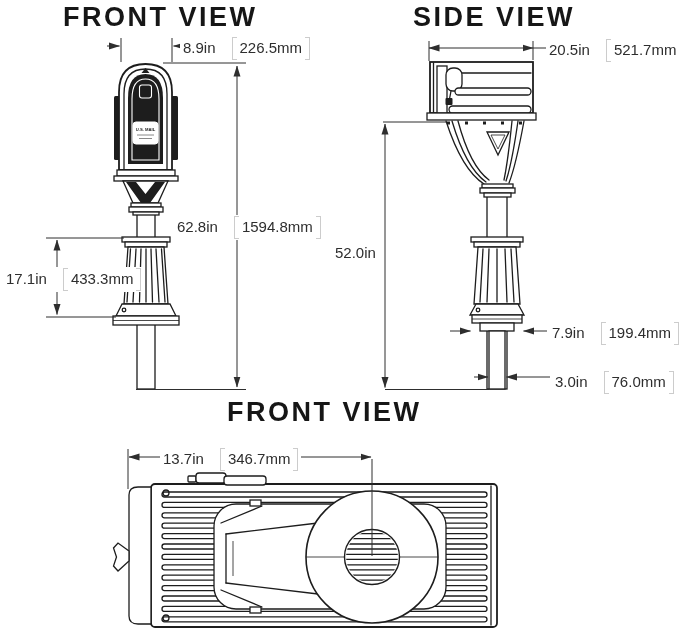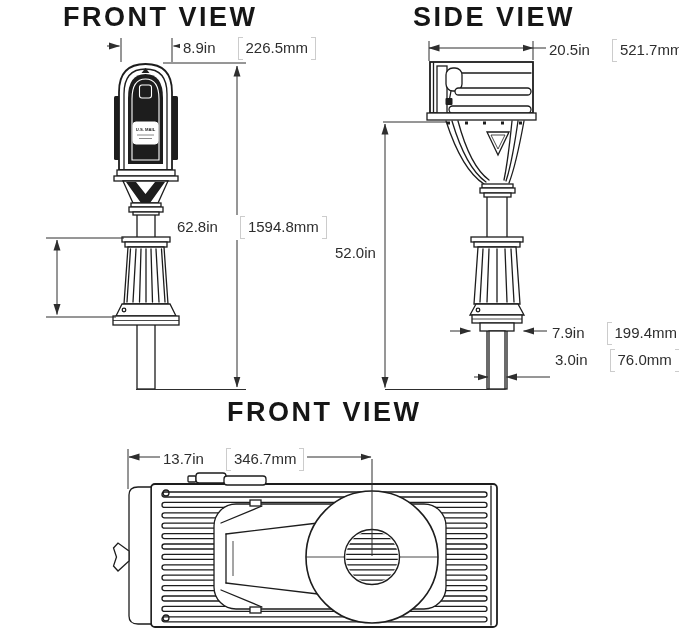--- a/index.html
+++ b/index.html
@@ -16,21 +16,21 @@
   .ink{fill:#1d1d1d;stroke:none;}
   .dim{stroke:#2e2e2e;stroke-width:1;fill:none;}
   .wht{stroke:#ffffff;stroke-width:1.1;fill:none;}
   
   .view-title{
     position:absolute;margin:0;font-size:27px;font-weight:600;
     letter-spacing:2.5px;color:#161616;white-space:nowrap;
   }
   
   .dim-label{
-    position:absolute;display:flex;align-items:center;gap:6px;
+    position:absolute;display:flex;align-items:center;
     font-size:15px;color:#2e2e2e;background:#ffffff;
     padding:1px 3px;white-space:nowrap;line-height:1.25;
   }
   .mm-val{position:relative;padding:2px 8px;margin-left:16px;}
   .mm-val::before{
     content:"";position:absolute;top:0;bottom:0;left:0;width:4px;
     border:1.5px solid #cccccc;border-right:none;
   }
   .mm-val::after{
     content:"";position:absolute;top:0;bottom:0;right:0;width:4px;
@@ -254,33 +254,37 @@
   <h2 class="view-title" style="left:227px;top:397px">FRONT VIEW</h2>
 
   <div class="dim-label" style="left:180px;top:36px">
     <span>8.9in</span>
     <span class="mm-val">226.5mm</span>
   </div>
   <div class="dim-label" style="left:174px;top:215px">
     <span>62.8in</span>
     <span class="mm-val">1594.8mm</span>
   </div>
+  <div class="dim-label" style="left:3px;top:267px">
+    <span>17.1in</span>
+    <span class="mm-val">433.3mm</span>
+  </div>
 
   <div class="dim-label" style="left:546px;top:38px">
     <span>20.5in</span>
     <span class="mm-val">521.7mm</span>
   </div>
   <div class="dim-label" style="left:332px;top:243px">
     <span>52.0in</span>
   </div>
   <div class="dim-label" style="left:549px;top:321px">
     <span>7.9in</span>
     <span class="mm-val">199.4mm</span>
   </div>
-  <div class="dim-label" style="left:552px;top:348px">
+  <div class="dim-label" style="left:552px;top:370px">
     <span>3.0in</span>
     <span class="mm-val">76.0mm</span>
   </div>
 
   <div class="dim-label" style="left:160px;top:447px">
     <span>13.7in</span>
     <span class="mm-val">346.7mm</span>
   </div>
 
 </div>

